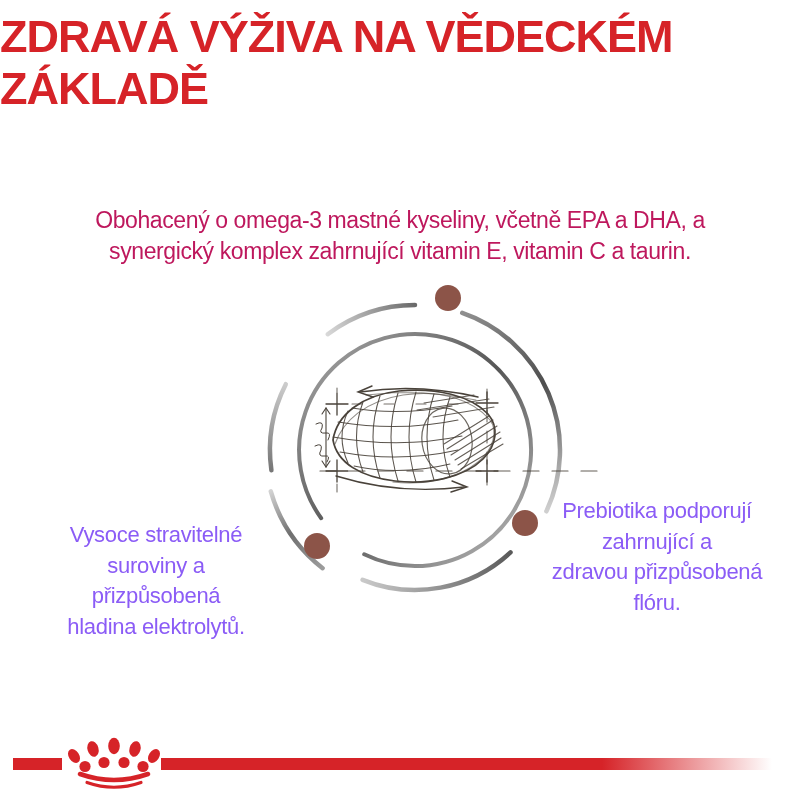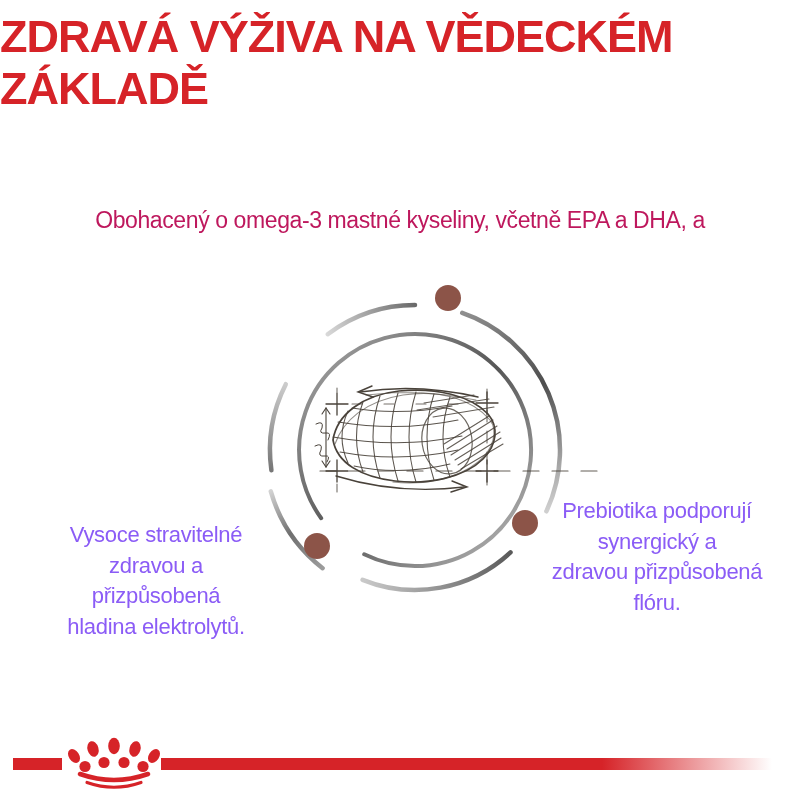--- a/index.html
+++ b/index.html
@@ -163,29 +163,30 @@
     </g>
   </svg>
 
   <div class="page-title">
     <div>ZDRAVÁ VÝŽIVA NA VĚDECKÉM</div>
     <div>ZÁKLADĚ</div>
   </div>
 
   <div class="intro">
     <div>Obohacený o omega-3 mastné kyseliny, včetně EPA a DHA, a</div>
+    <div>synergický komplex zahrnující vitamin E, vitamin C a taurin.</div>
   </div>
 
   <div class="callout left">
     <div>Vysoce stravitelné</div>
-    <div>zdravou a</div>
+    <div>suroviny a</div>
     <div>přizpůsobená</div>
     <div>hladina elektrolytů.</div>
   </div>
 
   <div class="callout right">
     <div>Prebiotika podporují</div>
-    <div>synergický a</div>
+    <div>zahrnující a</div>
     <div>zdravou přizpůsobená</div>
     <div>flóru.</div>
   </div>
 
 </div>
 
 </body></html>

